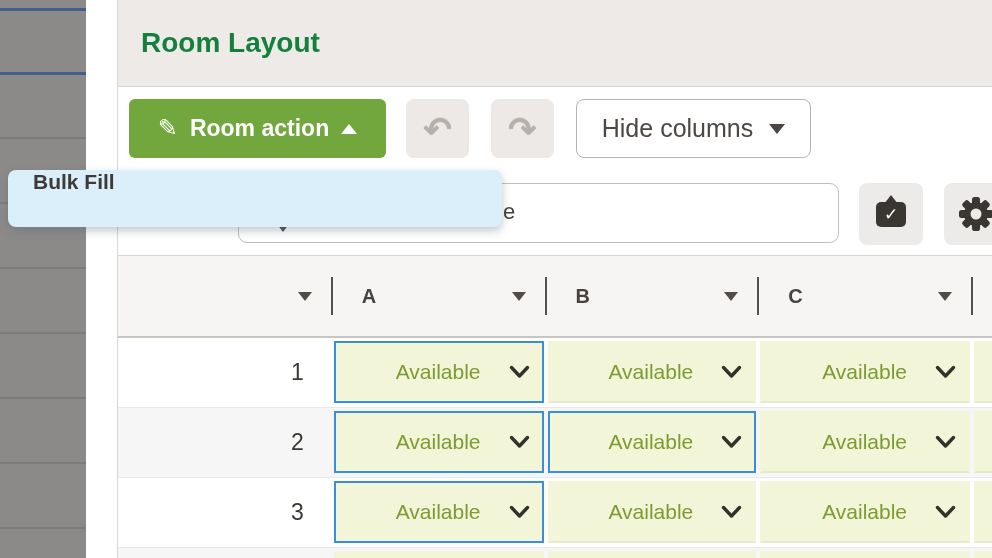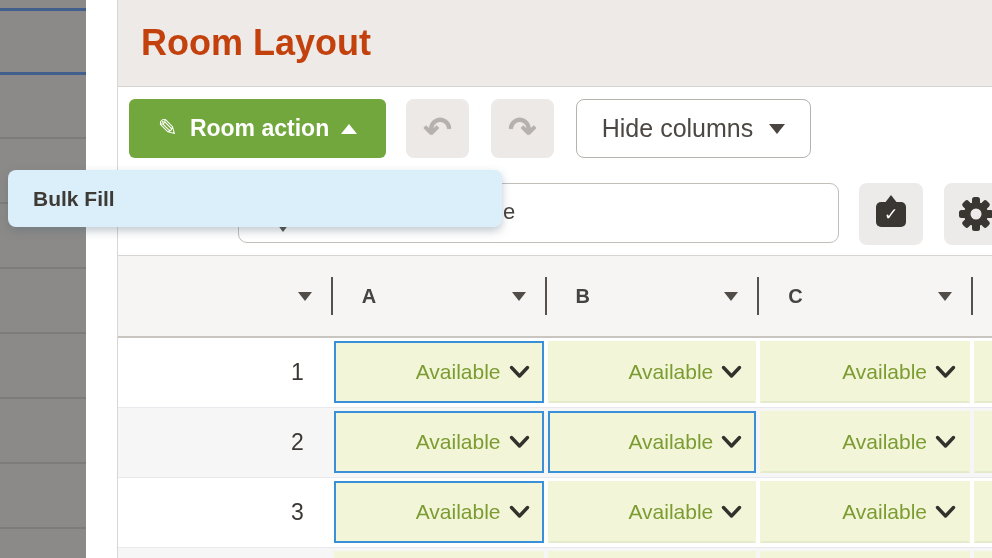--- a/index.html
+++ b/index.html
@@ -11,21 +11,21 @@
   .dim-bg { position:absolute; left:0; top:0; width:86px; height:558px; background:#8c8a88; }
   .dim-line { position:absolute; left:0; width:100%; height:2px; background:#7e7c7a; }
   .dim-line.blue { height:3px; background:#42608d; }
 
   
   .panel { position:absolute; left:117px; top:0; width:875px; height:558px;
            background:#fff; border-left:1px solid #d9d6d3; overflow:hidden; }
   .panel-header { position:absolute; left:0; top:0; right:0; height:87px;
                   background:#edeae8; border-bottom:1px solid #d7d3d0;
                   display:flex; align-items:center; }
-  .panel-title { margin-left:23px; font-size:36px; font-weight:bold; color:#c2410c; }
+  .panel-title { margin-left:23px; font-size:28px; font-weight:bold; color:#15803d; }
 
   
   .toolbar { position:absolute; left:0; top:87px; right:0; height:169px; background:#fff;
              border-bottom:1px solid #d7d4d1; }
   button { font-family:inherit; cursor:pointer; }
   .bulk-btn { position:absolute; left:11px; top:12px; width:257px; height:59px;
               background:#72a73d; border:none; border-radius:6px; color:#fff;
               display:flex; align-items:center; justify-content:center; gap:12px;
               font-size:23px; font-weight:bold; }
   .pencil-ic { font-size:24px; line-height:1; transform:translateY(-1px); }
@@ -72,28 +72,28 @@
   .tbody { position:absolute; left:0; top:338px; right:0; bottom:0; overflow:hidden; }
   .trow { display:flex; height:70px; border-bottom:1px solid #e9e8ec; background:#fff; }
   .trow.stripe { background:#f7f6f7; }
   .trow.partial { height:10px; overflow:hidden; border-bottom:none; }
   .rownum { display:flex; align-items:center; justify-content:flex-end;
             padding-right:28px; font-size:23px; color:#3b3733; }
   .cellwrap { position:relative; }
   .cell { margin:3px 2px 4px 2px; height:62px; background:#f2f5d8;
           border:2px solid transparent; border-bottom-color:#e4eacc;
           display:flex; align-items:center; justify-content:flex-end;
-          gap:8px; padding-right:12px; cursor:pointer; }
+          gap:28px; padding-right:12px; cursor:pointer; }
   .cell.sel { border-color:#3a8fd9; }
   .cell .val { font-size:21px; color:#7c9c32; }
 
   
   .dropdown { position:absolute; left:8px; top:170px; width:494px; height:57px;
               background:#dbeffa; border-radius:8px; z-index:100;
-              box-shadow:0 4px 10px rgba(80,100,115,0.35); display:flex; align-items:center; }
+              box-shadow:0 4px 10px rgba(80,100,115,0.35); display:flex; align-items:flex-start; }
   .dd-item { margin-left:25px; font-size:21px; font-weight:bold; color:#3e3a36;
              width:100%; cursor:pointer; }
 </style>
 </head>
 <body>
 
 <div class="screen">
 
   <div class="dim-bg">
       <div class="dim-line blue" style="top: 8px;"></div>

